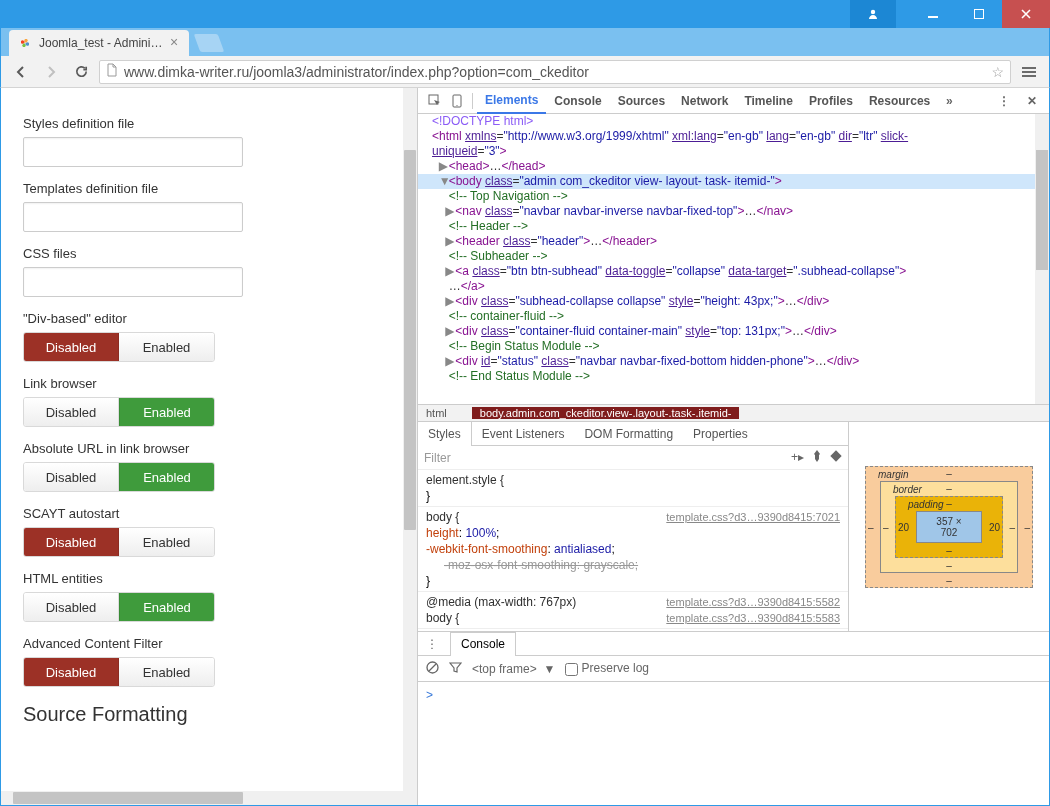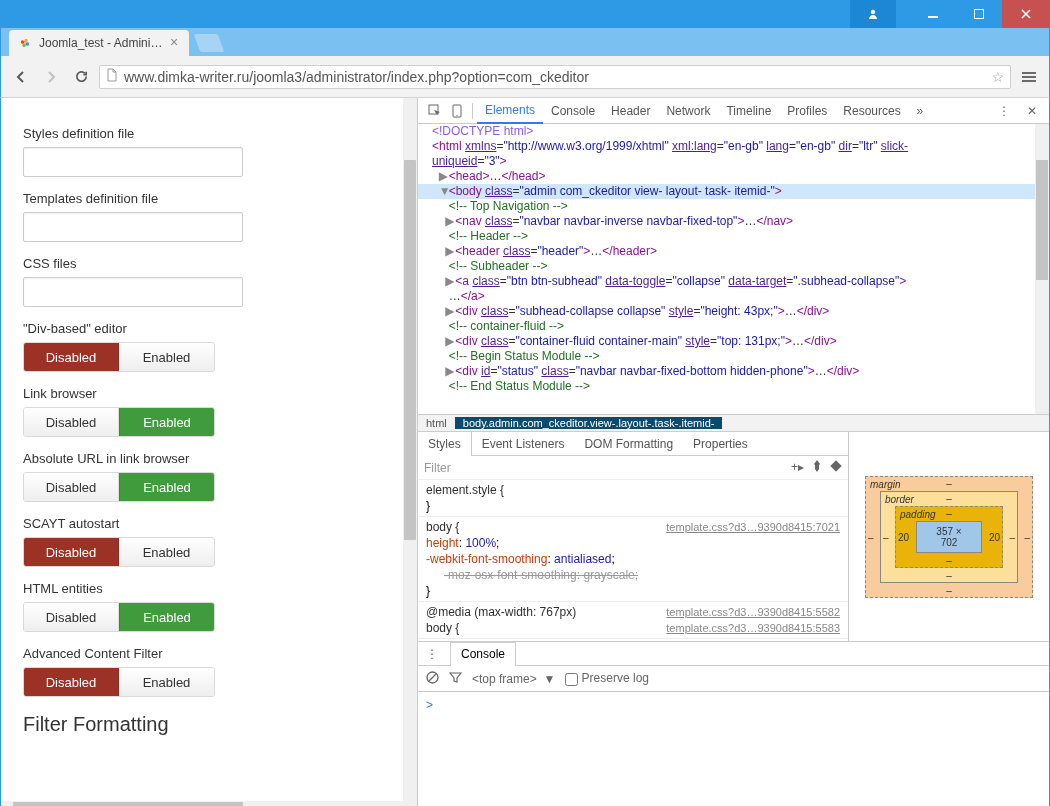--- a/index.html
+++ b/index.html
@@ -13,21 +13,21 @@
 
 
 .tab-strip { height: 28px; background: #7ac0f0; display: flex; align-items: flex-end; padding-left: 8px; border-left: 1px solid #2e9ae6; border-right: 1px solid #2e9ae6; }
 .tab { background: #f2f2f2; height: 26px; width: 180px; border-top-left-radius: 4px; border-top-right-radius: 4px; display: flex; align-items: center; padding: 0 8px; font-size: 12px; color: #444; position: relative; }
 .tab .favicon { width: 16px; height: 16px; margin-right: 6px; display: inline-flex; align-items: center; justify-content: center; }
 .tab .tab-title { flex: 1; white-space: nowrap; overflow: hidden; text-overflow: ellipsis; }
 .tab .tab-close { width: 14px; height: 14px; color: #888; font-size: 14px; line-height: 12px; text-align: center; }
 .new-tab { width: 24px; height: 18px; background: #a7d4f4; margin-left: 8px; transform: skewX(20deg); border-radius: 2px; margin-bottom: 4px; }
 
 
-.chrome-toolbar { height: 42px; background: #f2f2f2; border-bottom: 1px solid #d4d4d4; display: flex; align-items: center; padding: 0 8px; gap: 6px; border-left: 1px solid #2e9ae6; border-right: 1px solid #2e9ae6; }
+.chrome-toolbar { height: 32px; background: #f2f2f2; border-bottom: 1px solid #d4d4d4; display: flex; align-items: center; padding: 0 8px; gap: 6px; border-left: 1px solid #2e9ae6; border-right: 1px solid #2e9ae6; }
 .nav-btn { width: 24px; height: 24px; display: flex; align-items: center; justify-content: center; color: #6b6b6b; cursor: default; }
 .nav-btn.disabled { color: #c0c0c0; }
 .omnibox { flex: 1; height: 24px; background: #fff; border: 1px solid #d0d0d0; border-radius: 2px; display: flex; align-items: center; padding: 0 6px; font-size: 14px; color: #555; }
 .omnibox .page-icon { color: #9a9a9a; margin-right: 6px; }
 .omnibox .url-text { flex: 1; }
 .omnibox .star { color: #9a9a9a; }
 .menu-btn { width: 24px; height: 24px; display: flex; align-items: center; justify-content: center; color: #6b6b6b; }
 
 
 .content { display: flex; height: 718px; border-left: 1px solid #2e9ae6; border-right: 1px solid #2e9ae6; border-bottom: 1px solid #2e9ae6; position: relative; }
@@ -44,21 +44,21 @@
 .toggle { display: inline-flex; border-radius: 3px; overflow: hidden; border: 1px solid rgba(0,0,0,0.15); height: 30px; }
 .toggle .opt { width: 95px; display: flex; align-items: center; justify-content: center; font-size: 13px; cursor: pointer; background: #f5f5f5; color: #333; }
 .toggle .opt.red { background: #9c3126; color: #fff; border-right: 1px solid rgba(0,0,0,0.1); }
 .toggle .opt.green { background: #3f9b3c; color: #fff; border-left: 1px solid rgba(0,0,0,0.1); }
 .toggle .opt.gray-l { border-right: 1px solid #ddd; background: linear-gradient(#fff,#eee); }
 .toggle .opt.gray-r { background: linear-gradient(#fff,#eee); }
 h3.section { font-size: 20px; font-weight: 400; color: #333; margin-top: 16px; }
 
 
 .devtools { flex: 1; border-left: 1px solid #ccc; display: flex; flex-direction: column; background: #fff; font-family: Menlo, Consolas, monospace; font-size: 12px; }
-.dt-toolbar { height: 26px; border-bottom: 1px solid #ccc; display: flex; align-items: center; padding: 0 6px; gap: 0; }
+.dt-toolbar { height: 26px; border-bottom: 1px solid #ccc; display: flex; align-items: center; padding: 0 6px; gap: 0; font-weight: bold; }
 .dt-icon { width: 22px; height: 20px; display: flex; align-items: center; justify-content: center; color: #666; }
 .dt-sep { width: 1px; height: 16px; background: #ccc; margin: 0 4px; }
 .dt-tab { padding: 0 8px; height: 26px; display: flex; align-items: center; color: #555; font-family: "Segoe UI", sans-serif; font-size: 12px; }
 .dt-tab.active { color: #3b78e7; border-bottom: 2px solid #3b78e7; }
 .dt-right { margin-left: auto; display: flex; align-items: center; gap: 6px; }
 
 
 .elements-panel { flex: 0 0 290px; overflow: auto; position: relative; }
 .dom-line { white-space: pre; padding: 0 4px; line-height: 15px; color: #303030; }
 .dom-line .tag { color: #881391; }
@@ -67,21 +67,21 @@
 .dom-line .comment { color: #236e25; }
 .dom-line .doctype { color: #8b5cf6; }
 .dom-line.selected { background: #cfe6fb; }
 .dom-line .arrow { display: inline-block; width: 10px; color: #888; }
 .elements-scroll { position: absolute; right: 0; top: 0; bottom: 0; width: 14px; background: #f0f0f0; }
 .elements-thumb { position: absolute; right: 1px; width: 12px; top: 36px; height: 120px; background: #c4c4c4; }
 
 
 .crumb-bar { height: 18px; background: #f2f2f2; border-top: 1px solid #ccc; border-bottom: 1px solid #ccc; display: flex; align-items: center; font-size: 11px; font-family: "Segoe UI", sans-serif; }
 .crumb { padding: 0 8px; color: #555; }
-.crumb.active { background: #0c4a6e; color: #fff; }
+.crumb.active { background: #7f1d1d; color: #fff; margin-left: 17px; }
 
 
 .styles-panel { display: flex; border-bottom: 1px solid #ccc; height: 210px; }
 .styles-left { flex: 1; display: flex; flex-direction: column; border-right: 1px solid #ccc; }
 .styles-tabs { height: 24px; border-bottom: 1px solid #ccc; display: flex; align-items: center; font-family: "Segoe UI", sans-serif; font-size: 12px; }
 .styles-tab { padding: 0 10px; height: 24px; display: flex; align-items: center; color: #555; }
 .styles-tab.active { background: #fff; border-right: 1px solid #ccc; }
 .filter-row { height: 24px; border-bottom: 1px solid #eee; display: flex; align-items: center; padding: 0 6px; color: #999; font-family: "Segoe UI", sans-serif; font-size: 12px; }
 .filter-row .icons { margin-left: auto; display: flex; gap: 8px; color: #666; }
 .css-block { padding: 2px 8px; font-size: 12px; line-height: 16px; border-bottom: 1px solid #eee; position: relative; }
@@ -90,21 +90,21 @@
 .css-block .prop { color: #c2410c; }
 .css-block .pv { color: #1a1aa6; }
 .css-block .strike { text-decoration: line-through; color: #999; }
 
 
 .box-model { width: 200px; padding: 16px; font-size: 10px; display: flex; align-items: center; justify-content: center; }
 .bm-margin { border: 1px dashed #888; background: #f9cc9d; padding: 14px; position: relative; }
 .bm-border { border: 1px solid #888; background: #fddf9c; padding: 14px; position: relative; }
 .bm-padding { border: 1px dashed #888; background: #eab308; padding: 14px 20px; position: relative; }
 .bm-content { border: 1px solid #888; background: #a0c6e8; padding: 4px 10px; text-align: center; color: #333; }
-.bm-label { position: absolute; top: 2px; left: 4px; font-style: italic; color: #333; }
+.bm-label { position: absolute; top: 2px; left: 12px; font-style: italic; color: #333; }
 .bm-val { position: absolute; font-size: 10px; color: #333; }
 .bm-val.top { top: 1px; left: 50%; transform: translateX(-50%); }
 .bm-val.bot { bottom: 1px; left: 50%; transform: translateX(-50%); }
 .bm-val.l { left: 2px; top: 50%; transform: translateY(-50%); }
 .bm-val.r { right: 2px; top: 50%; transform: translateY(-50%); }
 
 
 .console-drawer { flex: 1; display: flex; flex-direction: column; }
 .console-tabs { height: 24px; border-bottom: 1px solid #ccc; display: flex; align-items: center; font-family: "Segoe UI", sans-serif; font-size: 12px; }
 .console-tab { padding: 0 10px; height: 24px; display: flex; align-items: center; border: 1px solid #ccc; border-bottom: none; background: #fff; margin-left: 4px; }
@@ -230,21 +230,21 @@
         <div class="opt gray-l">Disabled</div>
         <div class="opt green">Enabled</div>
       </div>
 
       <div class="field-label">Advanced Content Filter</div>
       <div class="toggle">
         <div class="opt red">Disabled</div>
         <div class="opt gray-r">Enabled</div>
       </div>
 
-      <h3 class="section">Filter Formatting</h3>
+      <h3 class="section">Source Formatting</h3>
     </div>
     <div class="left-scroll">
         <div class="left-scroll-thumb"></div>
       </div>
     <div class="left-scroll-h">
         <div class="left-scroll-h-thumb"></div>
       </div>
   </div>
 
   <div class="devtools">
@@ -258,21 +258,21 @@
         </div>
       <div class="dt-icon">
           <svg width="12" height="14" viewBox="0 0 12 14">
             <rect x="2" y="1" width="8" height="12" rx="1" fill="none" stroke="#666"></rect>
             <circle cx="6" cy="11.5" r="0.6" fill="#666"></circle>
           </svg>
         </div>
       <div class="dt-sep"></div>
       <div class="dt-tab active">Elements</div>
       <div class="dt-tab">Console</div>
-      <div class="dt-tab">Header</div>
+      <div class="dt-tab">Sources</div>
       <div class="dt-tab">Network</div>
       <div class="dt-tab">Timeline</div>
       <div class="dt-tab">Profiles</div>
       <div class="dt-tab">Resources</div>
       <div class="dt-icon">»</div>
       <div class="dt-right">
         <div class="dt-icon">⋮</div>
         <div class="dt-icon">✕</div>
       </div>
     </div>

